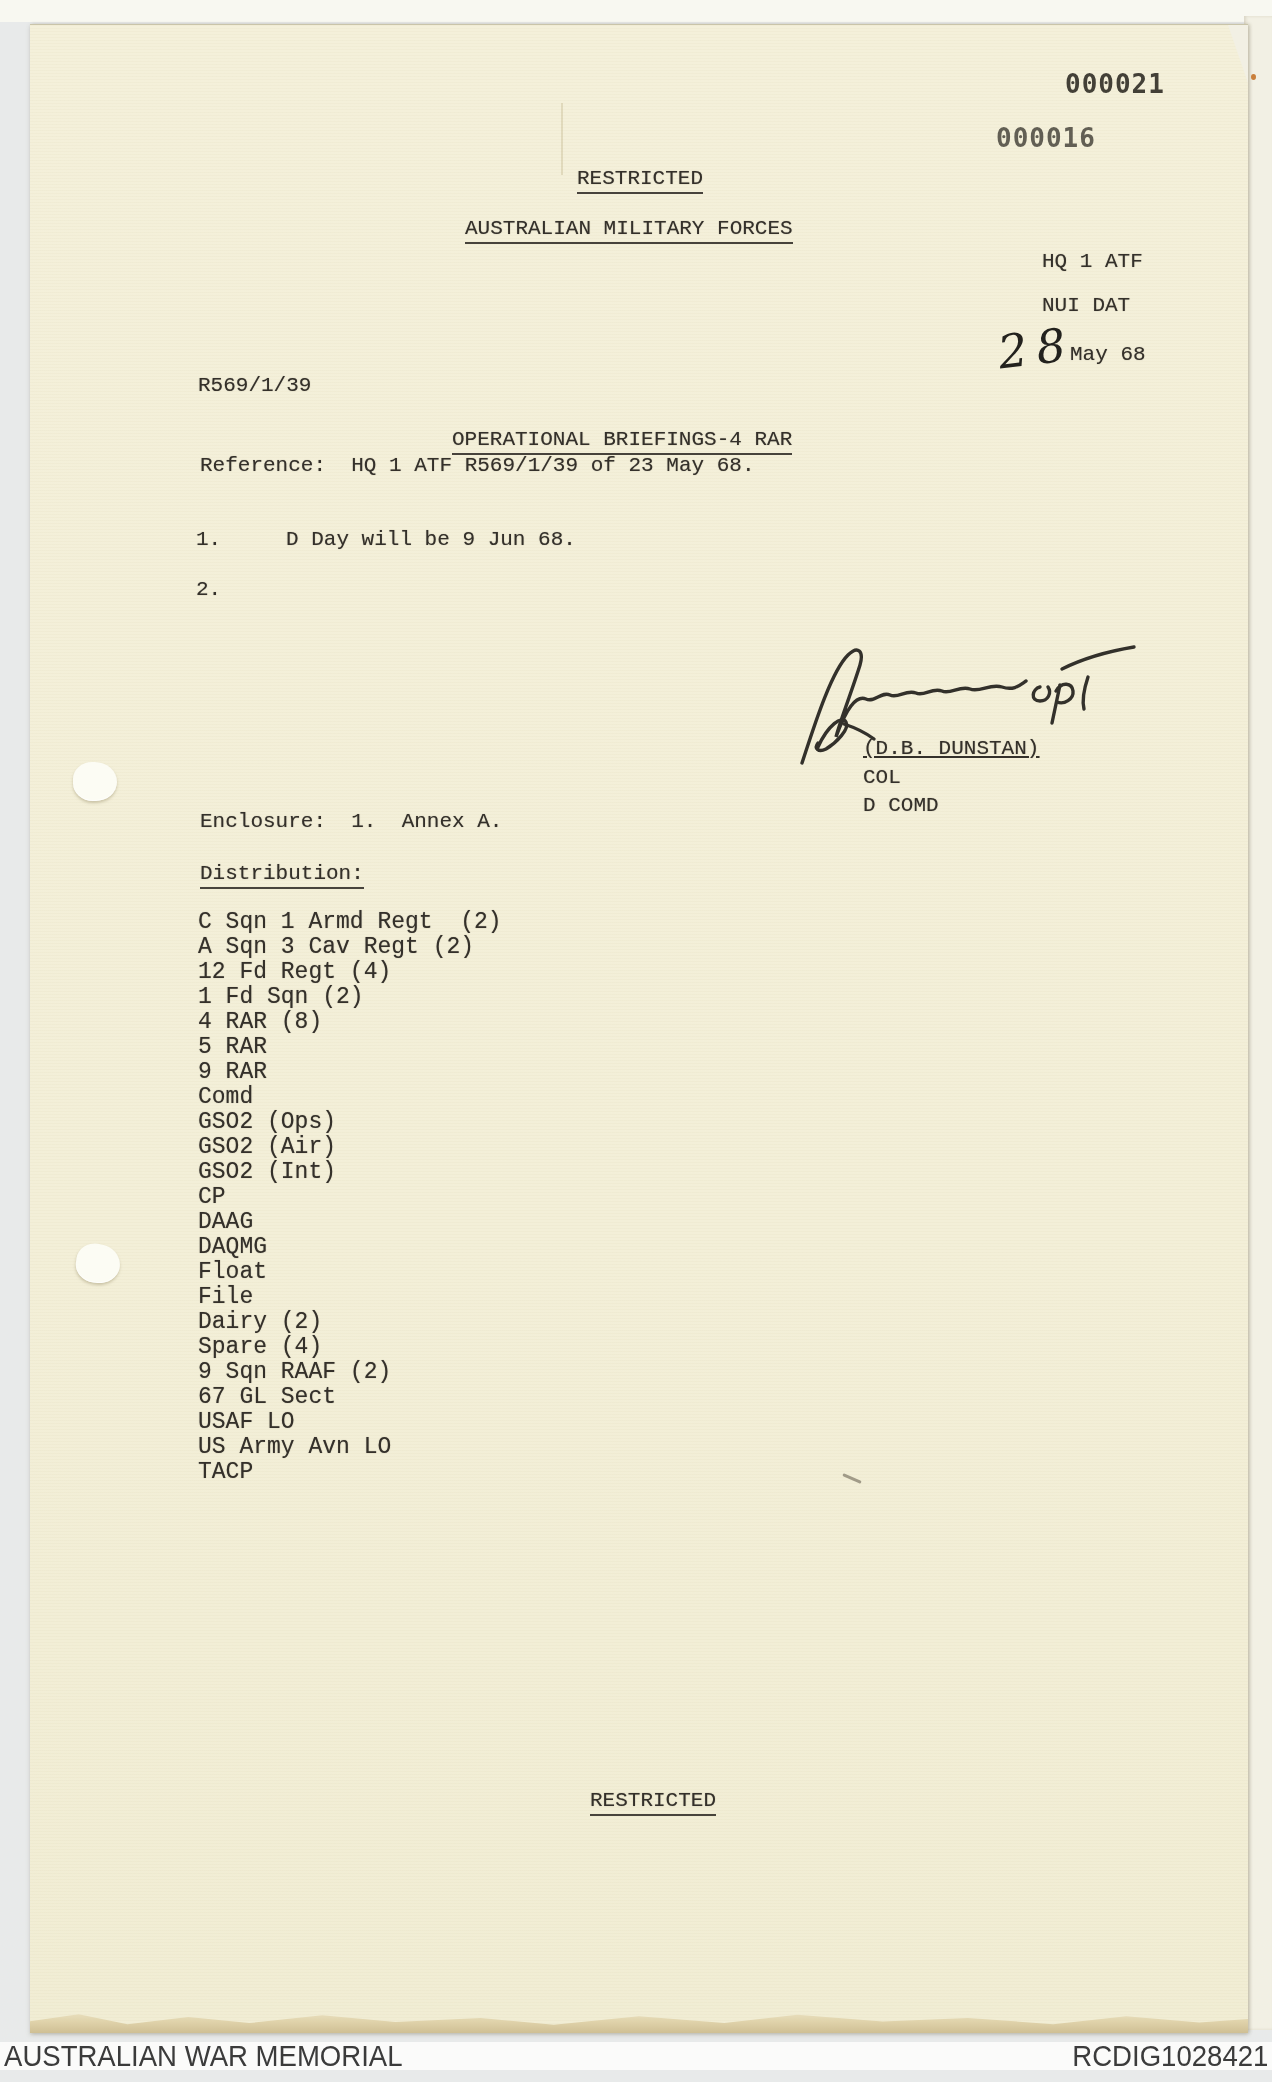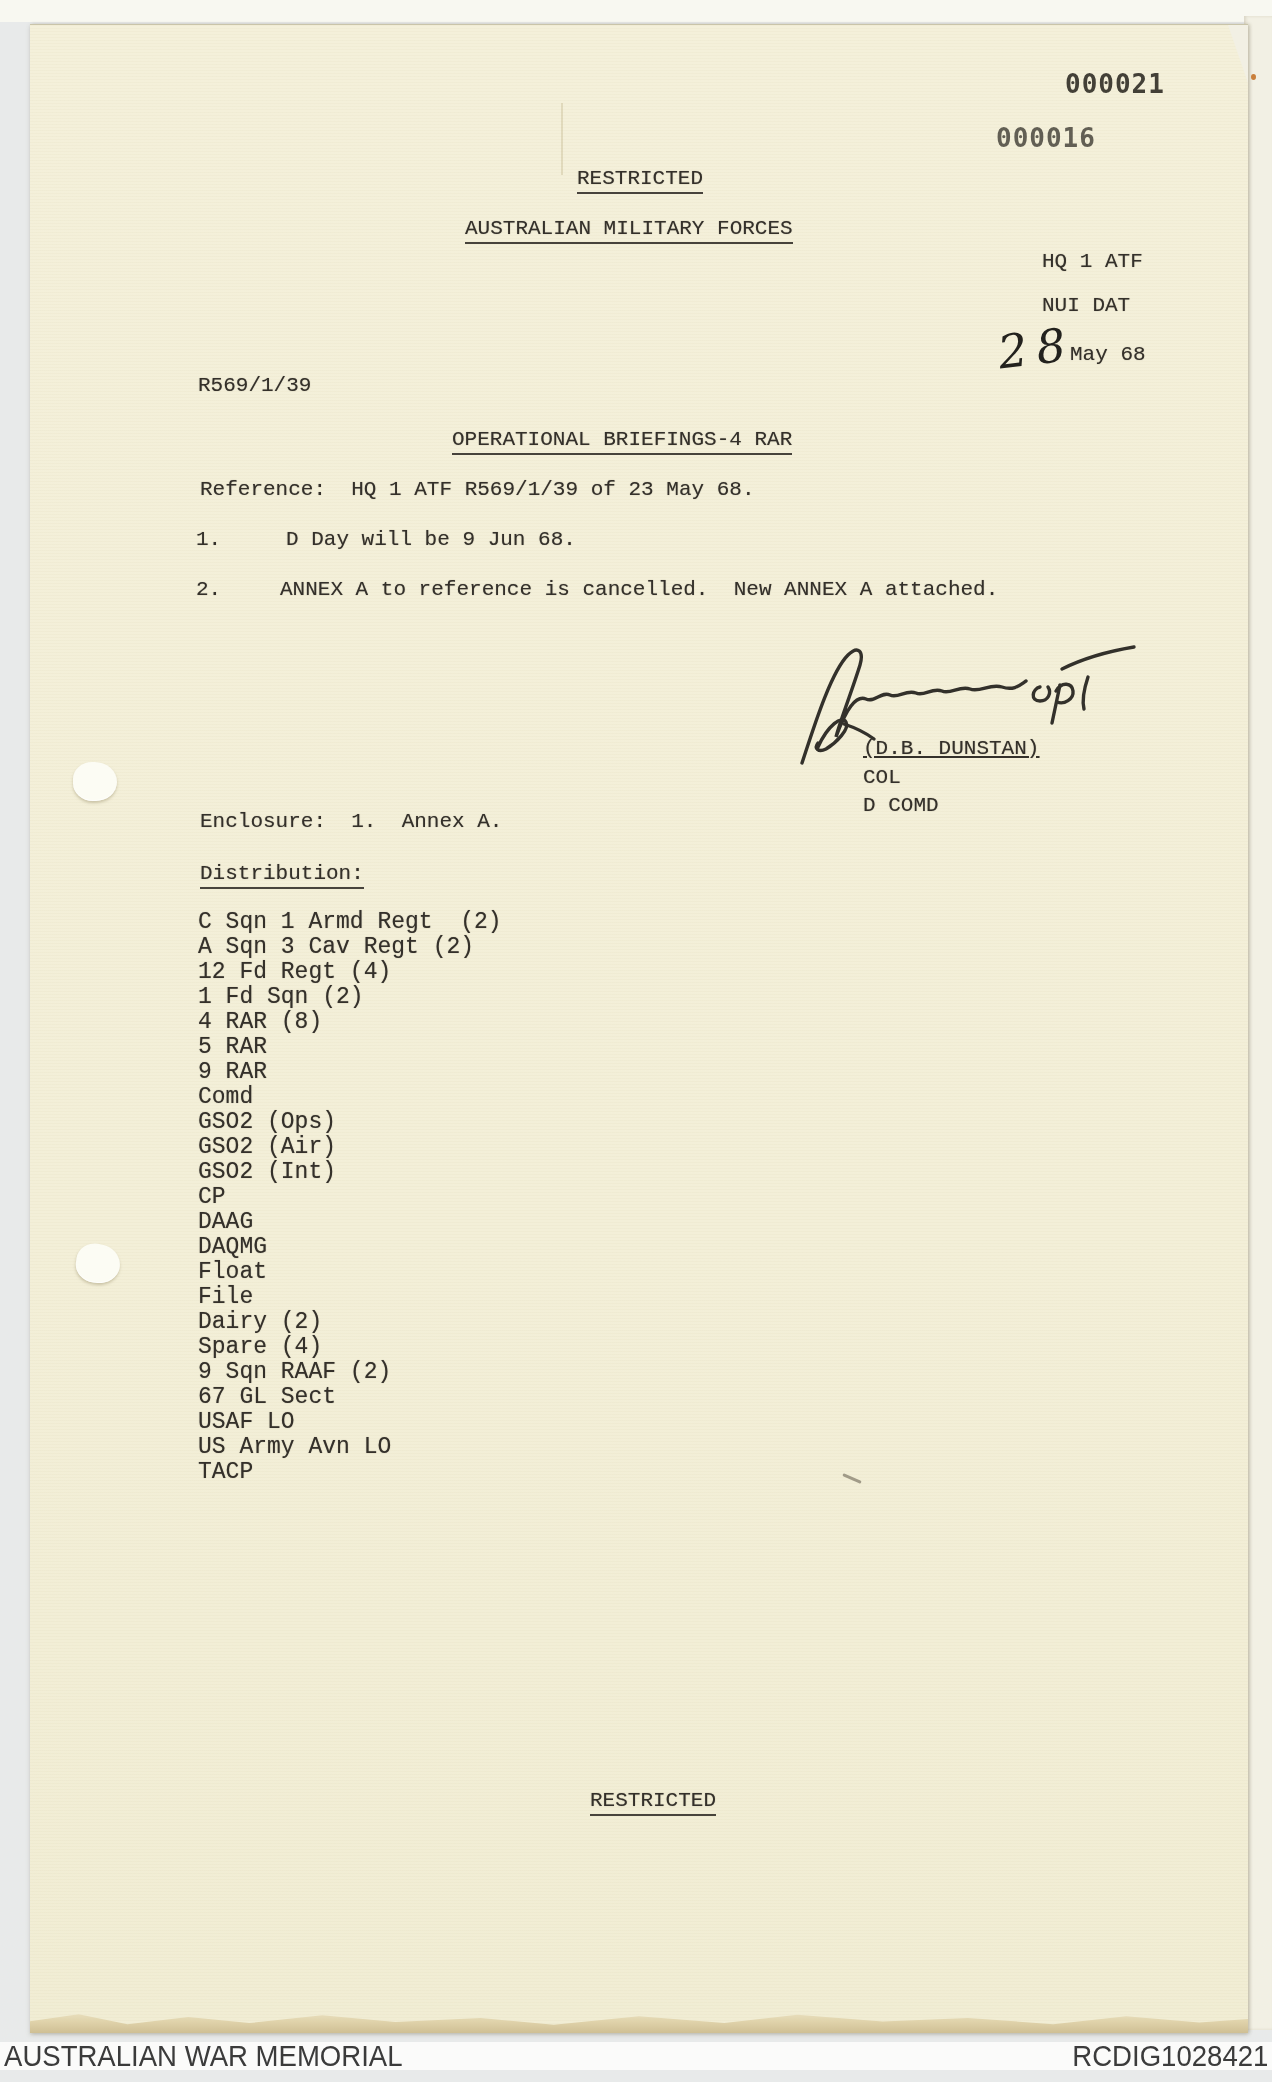--- a/index.html
+++ b/index.html
@@ -33,21 +33,21 @@
   .stamp-2{left:966px;top:98px;opacity:.78;}
   .hdr-restricted{left:547px;top:141px;}
   .hdr-amf{left:435px;top:191px;}
   .hq1{left:1012px;top:224px;}
   .hq2{left:1012px;top:268px;}
   .hand{position:absolute;font-family:"DejaVu Serif",serif;font-style:italic;color:#23221e;}
   .day{left:968px;top:296px;font-size:46px;letter-spacing:9px;transform:rotate(-7deg);}
   .may{left:1040px;top:317px;}
   .fileref{left:168px;top:348px;}
   .subject{left:422px;top:402px;}
-  .refline{left:170px;top:452px;}
+  .refline{left:170px;top:428px;}
   .p1n{left:166px;top:502px;} .p1t{left:256px;top:502px;}
   .p2n{left:166px;top:552px;} .p2t{left:250px;top:552px;}
   .sig{position:absolute;left:760px;top:600px;}
   .sig-name{left:833px;top:711px;text-decoration:underline;}
   .sig-rank{left:833px;top:740px;}
   .sig-appt{left:833px;top:768px;}
   .enclosure{left:170px;top:784px;}
   .dist-hdr{left:170px;top:836px;display:inline-block;}
   .dist-list{position:absolute;left:168px;top:885px;}
   .dist-item{position:relative;color:#34302a;font-size:23px;line-height:25px;white-space:pre;
@@ -84,21 +84,20 @@
     <div class="hand day">28</div>
     <div class="typed may">May 68</div>
 
     <div class="typed fileref">R569/1/39</div>
     <div class="typed u subject">OPERATIONAL BRIEFINGS-4 RAR</div>
     <div class="typed refline">Reference:  HQ 1 ATF R569/1/39 of 23 May 68.</div>
 
     <div class="typed p1n">1.</div>
     <div class="typed p1t">D Day will be 9 Jun 68.</div>
     <div class="typed p2n">2.</div>
-    <div class="typed p2t">ANNEX A to reference is cancelled.  New ANNEX A attached.</div>
 
     <svg class="sig" width="360" height="160" viewBox="0 0 360 160">
       <g fill="none" stroke="#23211d" stroke-width="3.4" stroke-linecap="round" opacity="0.92">
         <path d="M 12 138 C 22 108 40 48 58 30 C 68 20 74 26 70 40 C 62 66 50 96 46 112 C 56 84 66 70 76 74 C 84 78 92 66 100 70 C 108 74 116 64 126 68 C 134 72 142 62 152 66 C 160 70 170 60 180 64 C 190 68 200 58 212 62 C 224 66 230 60 236 56"></path>
         <path d="M 250 62 C 242 64 240 76 250 76 C 258 76 262 68 258 62"></path>
         <path d="M 270 60 C 267 74 264 88 262 98"></path>
         <path d="M 266 66 C 272 56 282 58 283 66 C 284 74 274 80 267 77"></path>
         <path d="M 298 52 C 294 64 292 76 294 84"></path>
         <path d="M 272 44 C 292 34 320 26 344 22"></path>
         <path d="M 28 122 C 38 100 52 90 56 97 C 60 104 46 118 36 124 C 28 128 24 123 28 118"></path>

